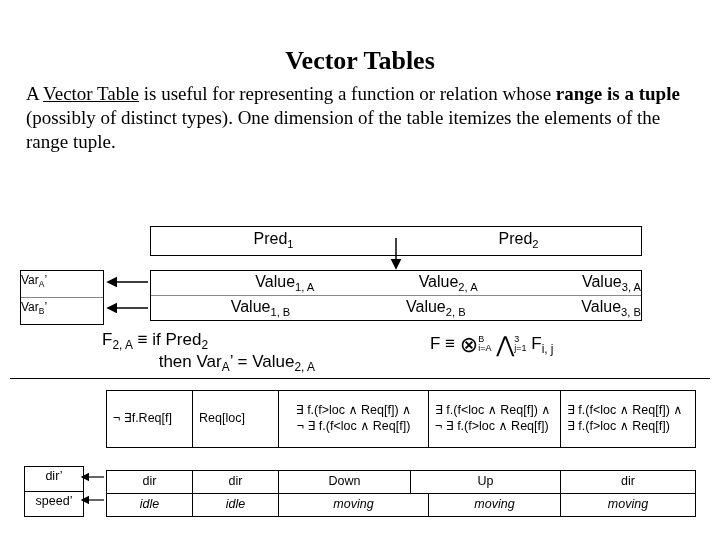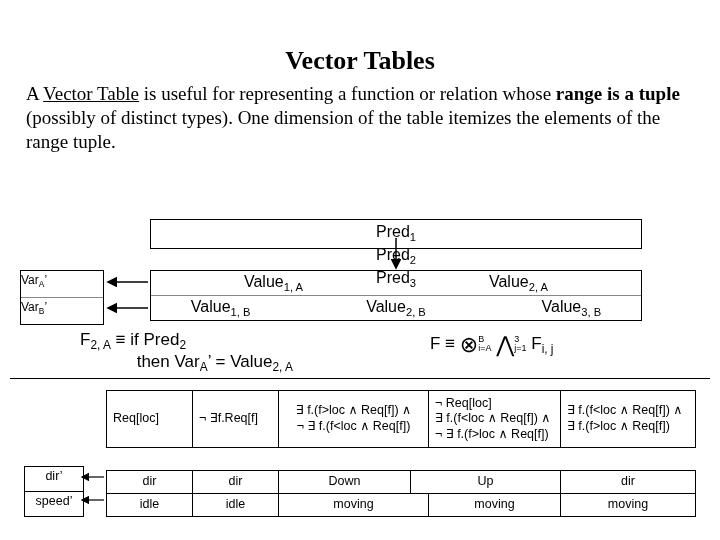--- a/index.html
+++ b/index.html
@@ -43,26 +43,25 @@
   
   .upper-wrap {
     position: absolute;
     left: 20px;
     top: 178px;
     width: 680px;
   }
   .pred-row {
     position: absolute;
     left: 130px;
-    top: 9px;
+    top: 16px;
     width: 490px;
     height: 28px;
     border: 1.5px solid #000;
     display: flex;
-    flex-direction: column;
   }
   .pred-row .cell {
     flex: 1;
     text-align: center;
     font-size: 16px;
     padding-top: 3px;
   }
   .var-col {
     position: absolute;
     left: 0;
@@ -81,37 +80,37 @@
     position: absolute;
     left: 130px;
     top: 60px;
     width: 490px;
     border: 1.5px solid #000;
   }
   .val-block .vrow { display: flex; height: 24px; }
   .val-block .vrow + .vrow { border-top: 1px solid #888; gap: 36px; }
   .val-block .vcell {
     flex: 1;
-    text-align: center;
+    text-align: right;
     font-size: 16px;
     padding-top: 2px;
   }
   sub { font-size: 0.7em; }
 
   
   .arrow {
     position: absolute;
     stroke: #000;
     fill: #000;
   }
 
   
   .formula-left {
     position: absolute;
-    left: 80px;
+    left: 102px;
     top: 298px;
     font-size: 17px;
   }
   .formula-right {
     position: absolute;
     left: 430px;
     top: 300px;
     font-size: 17px;
   }
   .bigop {
@@ -183,21 +182,21 @@
   .lower-var .lvc + .lvc { border-top: 1px solid #000; }
 
   .lower-val {
     position: absolute;
     left: 86px;
     top: 80px;
     width: 588px;
     border: 1.5px solid #000;
   }
   .lower-val .lvr { display: flex; height: 22px; }
-  .lower-val .lvr + .lvr { border-top: 1px solid #000; }
+  .lower-val .lvr + .lvr { border-top: 1px solid #000; font-style: italic; }
   .lower-val .lvr .lvc {
     border-right: 1px solid #000;
     text-align: center;
     padding-top: 3px;
     box-sizing: border-box;
   }
   .lower-val .lvr .lvc:last-child { border-right: none; }
 </style>
 </head>
 <body>
@@ -207,30 +206,30 @@
   <div class="title">Vector Tables</div>
 
   <div class="body-text">
     <span>A </span><span class="u">Vector Table</span><span> is useful for representing a function or relation whose </span><b>range is a tuple</b><span> (possibly of distinct types).  One dimension of the table itemizes the elements of the range tuple.</span>
   </div>
 
   <div class="upper-wrap sans">
     <div class="pred-row">
       <div class="cell"><span>Pred</span><sub>1</sub></div>
       <div class="cell"><span>Pred</span><sub>2</sub></div>
-      <div class="cell"><span>Pred</span><sub>3</sub></div>
     </div>
     <div class="var-col">
       <div class="vcell"><span>Var</span><sub>A</sub><span>’</span></div>
       <div class="vcell"><span>Var</span><sub>B</sub><span>’</span></div>
     </div>
     <div class="val-block">
       <div class="vrow">
         <div class="vcell"><span>Value</span><sub>1, A</sub></div>
         <div class="vcell"><span>Value</span><sub>2, A</sub></div>
+        <div class="vcell"><span>Value</span><sub>3, A</sub></div>
       </div>
       <div class="vrow">
         <div class="vcell"><span>Value</span><sub>1, B</sub></div>
         <div class="vcell"><span>Value</span><sub>2, B</sub></div>
         <div class="vcell"><span>Value</span><sub>3, B</sub></div>
       </div>
     </div>
 
     <svg class="arrow" style="left:84px; top:60px;" width="46" height="54">
       <defs>
@@ -260,32 +259,31 @@
     <span>F  ≡ </span>
     <span class="bigop">⊗</span><span class="limits"><span>B</span><span>i=A</span></span>
     <span class="bigop">⋀</span><span class="limits"><span>3</span><span>j=1</span></span>
     <span>F</span><sub>i, j</sub>
   </div>
 
   <div class="hr"></div>
 
   <div class="lower-wrap sans">
     <div class="lower-pred">
+      <div class="pc pc2">
+          <div class="line">¬ ∃f.Req[f]</div>
+        </div>
       <div class="pc pc1">
           <div class="line">Req[loc]</div>
-        </div>
-      <div class="pc pc2">
-          <div class="line">¬ ∃f.Req[f]</div>
         </div>
       <div class="pc pc3">
           <div class="line">∃ f.(f&gt;loc ∧ Req[f]) ∧</div>
           <div class="line">¬ ∃ f.(f&lt;loc ∧ Req[f])</div>
         </div>
       <div class="pc pc4">
-          <div class="line">¬ Req[loc]</div>
           <div class="line">∃ f.(f&lt;loc ∧ Req[f]) ∧</div>
           <div class="line">¬ ∃ f.(f&gt;loc ∧ Req[f])</div>
         </div>
       <div class="pc pc5">
           <div class="line">∃ f.(f&lt;loc ∧ Req[f]) ∧</div>
           <div class="line">∃ f.(f&gt;loc ∧ Req[f])</div>
         </div>
     </div>
 
     <div class="lower-var">

